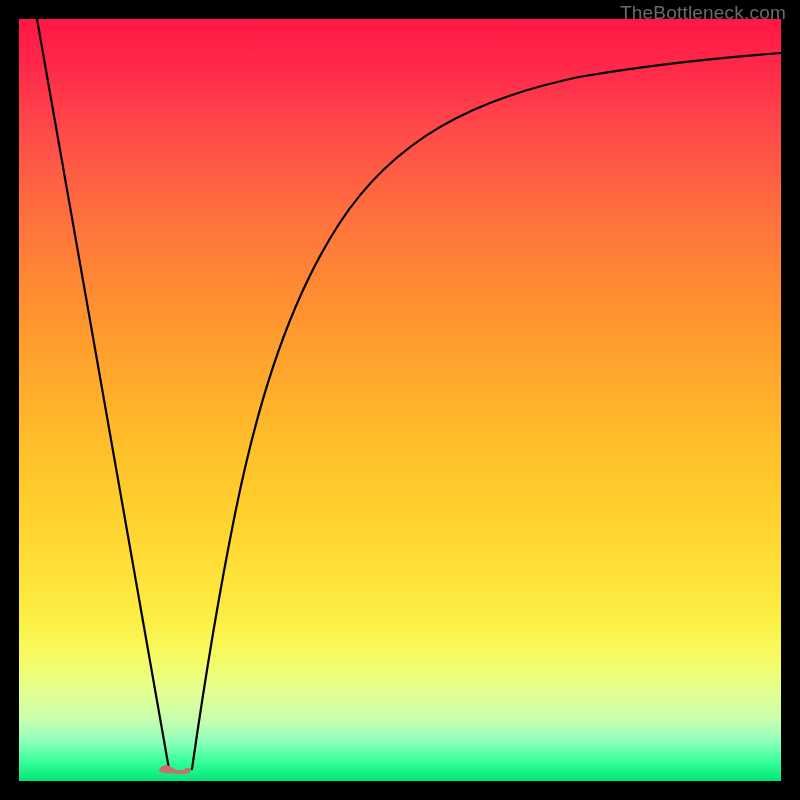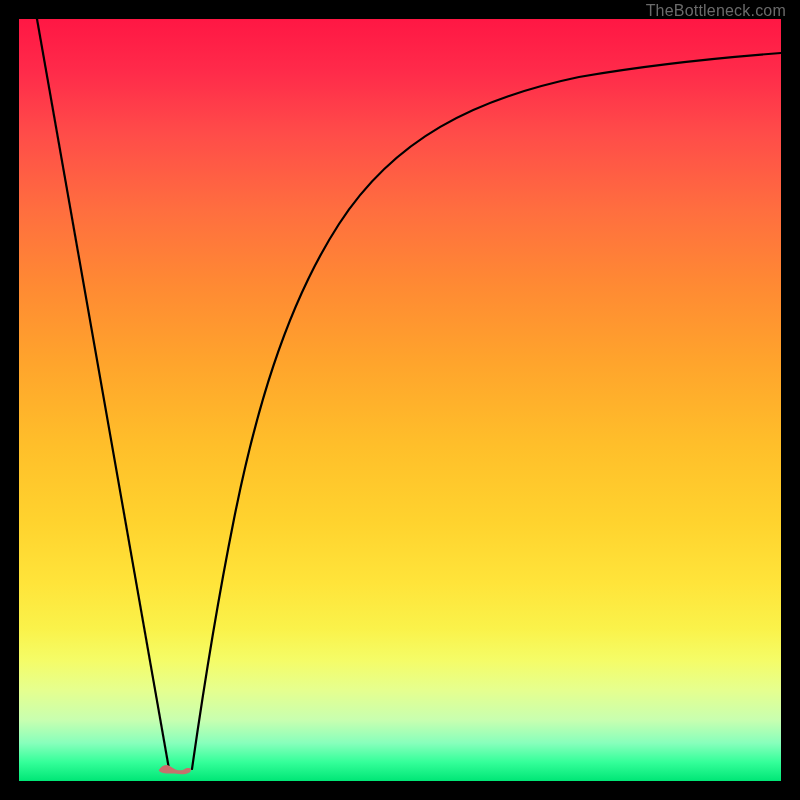--- a/index.html
+++ b/index.html
@@ -35,21 +35,21 @@
       #88ffbc 95%,
       #35ff9a 97.5%,
       #00e676 100%
     );
   }
   .watermark {
     position: absolute;
     top: 2px;
     right: 14px;
     color: #6a6a6a;
-    font-size: 16px;
+    font-size: 19px;
     font-weight: 500;
     letter-spacing: 0.2px;
     z-index: 10;
   }
   svg.curves {
     position: absolute;
     left: 0;
     top: 0;
     width: 762px;
     height: 762px;

